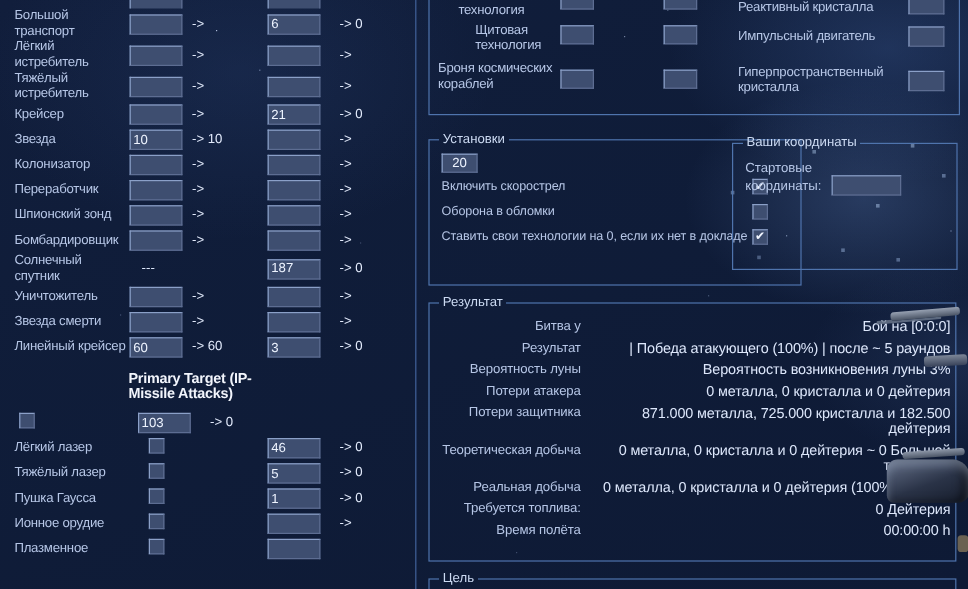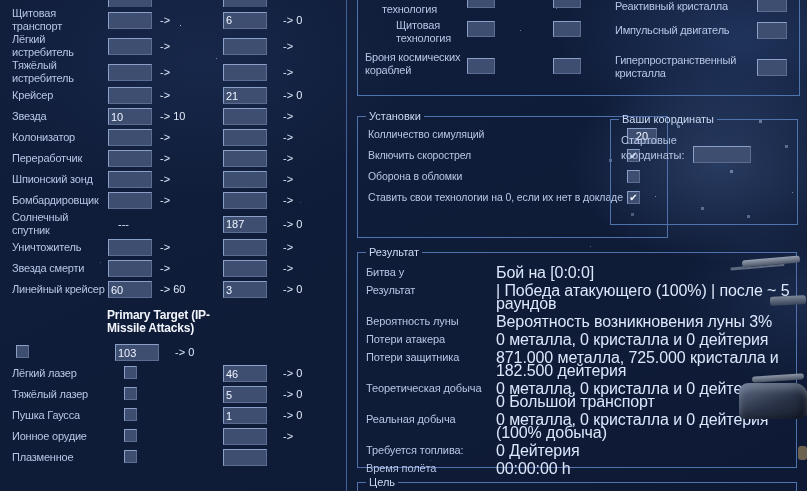--- a/index.html
+++ b/index.html
@@ -103,23 +103,23 @@
 
   
   .coords-fs{position:absolute;left:610px;top:113px;width:188px;height:112px;box-sizing:border-box;z-index:3;}
   .coords-body{position:relative;height:90px;}
   .coords-label{position:absolute;left:10px;top:8px;width:80px;line-height:15px;}
   .coords-body input.num{position:absolute;left:82px;top:21px;width:58px;height:17px;}
 
   
   .result-fs{position:absolute;left:357px;top:246px;width:440px;height:222px;box-sizing:border-box;z-index:3;}
   .result-body{padding:8px 4px 0 8px;}
-  .res-row{display:flex;margin-bottom:5px;line-height:13px;}
+  .res-row{display:flex;margin-bottom:5px;line-height:13px;text-align:right;}
   .res-label{width:118px;flex:none;letter-spacing:-0.1px;}
-  .res-value{flex:1;color:#dde7fb;font-size:16px;letter-spacing:-0.1px;margin-left:12px;}
+  .res-value{flex:1;color:#dde7fb;font-size:12px;letter-spacing:-0.1px;margin-left:12px;}
 
   
   .target-fs{position:absolute;left:357px;top:476px;width:440px;height:34px;box-sizing:border-box;z-index:3;}
 </style>
 </head>
 <body>
 
 <div id="stage">
 
   <div class="stars"></div>
@@ -138,21 +138,21 @@
       <input class="num atk" type="text" value="" style="">
       
     </span>
     <span class="arr"></span>
     <span class="cell">
       <input class="num" type="text" value="" style="">
     </span>
     <span class="arr darr"></span>
   </div>
         <div class="srow">
-    <span class="lbl">Щитовая транспорт</span>
+    <span class="lbl">Большой транспорт</span>
     <span class="cell">
       <input class="num atk" type="text" value="" style="">
       
     </span>
     <span class="arr">-&gt;</span>
     <span class="cell">
       <input class="num" type="text" value="6" style="">
     </span>
     <span class="arr darr">-&gt; 0</span>
   </div>
@@ -385,21 +385,20 @@
     <input class="num ebox e2a" type="text" value="" style="">
 
     <span class="tlabel e3l">Гиперпространственный кристалла</span>
     <input class="num ebox e3a" type="text" value="" style="">
   </div>
 
   <fieldset class="settings-fs">
     <legend>Установки</legend>
     <div class="settings-body" id="settings-mount">
         <div class="set-row ctl-input">
-    <span class="set-label">Колличество симуляций</span>
     <span class="set-ctl">
       <input class="num" type="text" value="20" style="">
 
     </span>
   </div>
         <div class="set-row ctl-checkbox">
     <span class="set-label">Включить скорострел</span>
     <span class="set-ctl">
       
       <span class="checkbox">✔</span>

